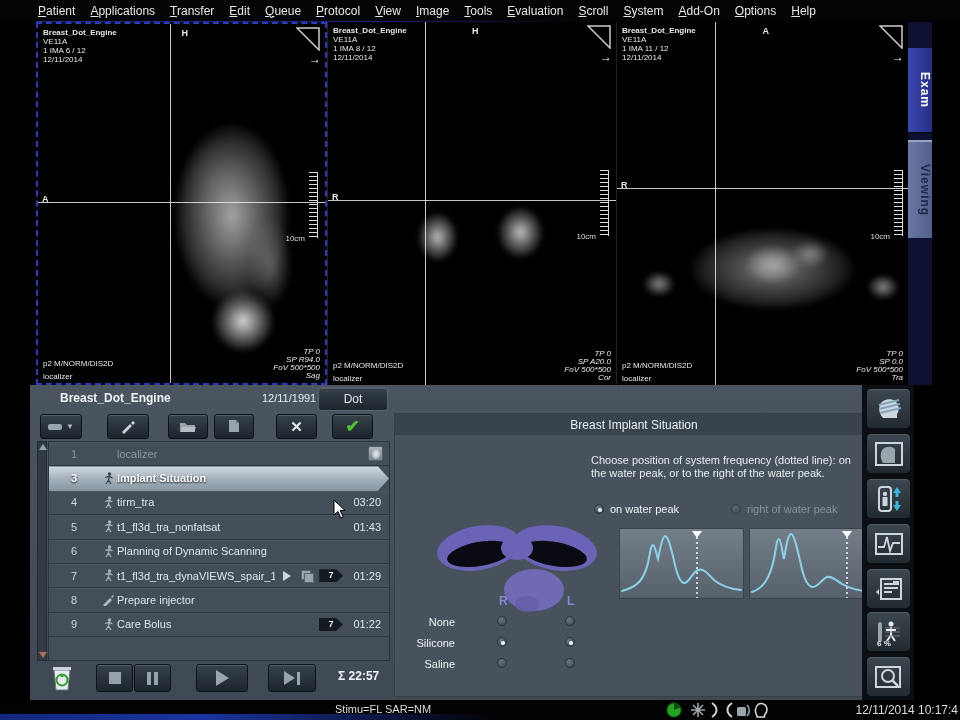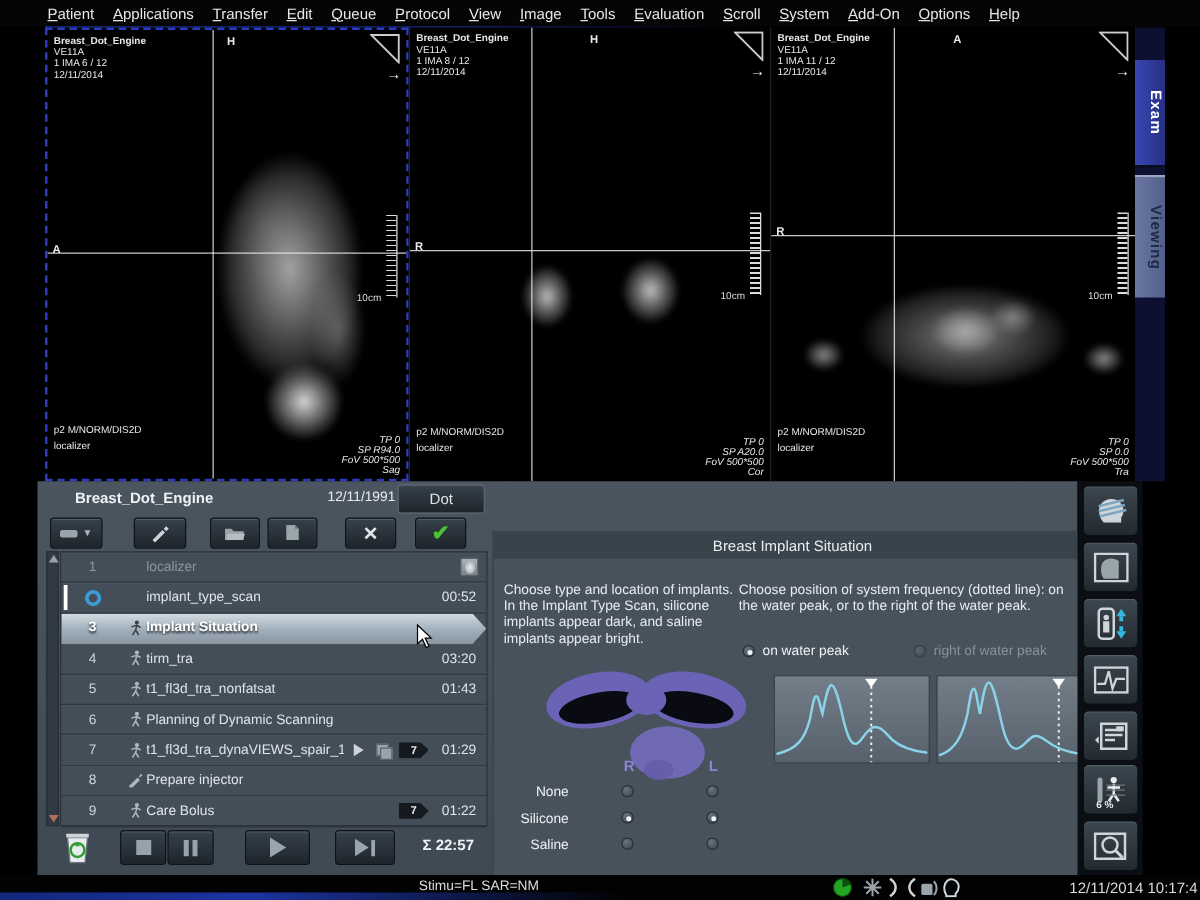--- a/index.html
+++ b/index.html
@@ -25,21 +25,21 @@
   .vp-orient-top { position:absolute; top:4px; left:50%; color:#e8e8e8; font-size:9px; font-weight:bold; }
   .vp-orient-side { position:absolute; left:4px; color:#e8e8e8; font-size:9px; font-weight:bold; }
   .vp-corner { position:absolute; top:3px; right:5px; }
   .vp-arrow { position:absolute; right:4px; top:28px; color:#f0f0f0; font-size:12px; font-weight:bold; }
   .xline { position:absolute; left:0; width:100%; height:1px; background:rgba(235,235,235,.85); }
   .yline { position:absolute; top:0; height:100%; width:1px; background:rgba(235,235,235,.85); }
   .ruler { position:absolute; width:8px; height:66px;
     background:repeating-linear-gradient(to bottom,#ddd 0 1px,rgba(0,0,0,0) 1px 4px); }
   .ruler::after { content:""; position:absolute; right:-1px; top:0; width:1px; height:100%; background:#ddd; }
   .scale-label { position:absolute; color:#ddd; font-size:8px; }
-  .vp-foot-l { position:absolute; left:5px; bottom:20px; color:#e8e8e8; font-size:8px; line-height:13px; }
+  .vp-foot-l { position:absolute; left:5px; bottom:0; color:#e8e8e8; font-size:8px; line-height:13px; }
   .vp-foot-r { position:absolute; right:5px; bottom:3px; color:#e8e8e8; font-size:8px; line-height:8px; text-align:right;font-style:italic; }
   .mri { position:absolute; filter:blur(2px); }
 
   
   .tabcol { position:absolute; left:908px; top:22px; width:24px; height:363px; background:#0d1030; }
   .vtab { position:absolute; left:0; width:24px; writing-mode:vertical-rl; text-align:center;
     font-weight:bold; font-size:12px; letter-spacing:1px; }
   .vtab.exam { top:26px; height:86px; color:#fff;
     background:linear-gradient(to right,#3a47b0,#262f86); border-bottom:2px solid #0a0c20; }
   .vtab.viewing { top:118px; height:98px; color:#20294a;
@@ -99,21 +99,21 @@
   .glyph-pause { display:flex; gap:3px; } .glyph-pause i { width:4px; height:13px; background:#98a2aa; }
   .glyph-play { width:0; height:0; border-top:8px solid transparent; border-bottom:8px solid transparent;
     border-left:13px solid #9aa4ac; }
   .glyph-next { display:flex; align-items:center; gap:2px; }
   .glyph-next .tri { width:0; height:0; border-top:7px solid transparent; border-bottom:7px solid transparent;
     border-left:11px solid #9aa4ac; }
   .glyph-next .bar { width:3px; height:13px; background:#9aa4ac; }
   .total-time { position:absolute; left:308px; top:284px; color:#f0f4f6; font-size:12px; font-weight:bold; }
 
   
-  .dialog { position:absolute; left:364px; top:40px; width:480px; height:284px;
+  .dialog { position:absolute; left:364px; top:28px; width:480px; height:284px;
     background:#47525d; border:1px solid #353f48; }
   .dialog-title { position:absolute; left:0; top:0; width:100%; height:21px; background:#39434c;
     color:#e9eef1; font-size:12px; display:flex; align-items:center; justify-content:center; }
   .para { position:absolute; color:#e9edf0; font-size:11px; line-height:13px; }
   .radio { width:10px; height:10px; border-radius:50%; border:1px solid #29323a;
     background:radial-gradient(circle at 35% 30%,#6a747e,#3a444d); position:relative; display:inline-block; }
   .radio.sel::after { content:""; position:absolute; left:2.5px; top:2.5px; width:4px; height:4px;
     border-radius:50%; background:#f2f6f8; }
   .freq-label { position:absolute; font-size:11px; color:#eef2f4; }
   .freq-label.off { color:#87919a; }
@@ -311,29 +311,20 @@
 
     <div class="list-wrap">
 
       <div class="row dim">
         <span class="num">1</span>
         <span class="icon-col"></span>
         <span class="nm">localizer</span>
         <span class="img-btn"></span>
       </div>
 
-      <div class="row">
-        <div class="scan-bar"></div>
-        <span class="num" style="display:flex;justify-content:center">
-          <span class="prog-circle"></span>
-          </span>
-        <span class="icon-col"></span>
-        <span class="nm">implant_type_scan</span>
-        <span class="tm">00:52</span>
-      </div>
 
       <div class="row sel">
         <span class="num">3</span>
         <span class="icon-col">
           <svg width="11" height="13" viewBox="0 0 11 13">
             <circle cx="6.5" cy="2" r="1.7" fill="#39434c"></circle>
             <path d="M2,5.5 L6.5,4.2 L9.5,6 M6.5,4.2 L5.5,8 L3,12 M5.5,8 L8,12" stroke="#39434c" stroke-width="1.2" fill="none"></path>
             </svg>
         </span>
         <span class="nm">Implant Situation</span>
@@ -439,21 +430,20 @@
       <span class="glyph-next">
           <span class="tri"></span>
           <span class="bar"></span>
         </span>
       </div>
     <div class="total-time">Σ 22:57</div>
 
     <div class="dialog">
       <div class="dialog-title">Breast Implant Situation</div>
 
-      <div class="para" style="left:8px;top:40px;width:184px">Choose type and location of implants. In the Implant Type Scan, silicone implants appear dark, and saline implants appear bright.</div>
       <div class="para" style="left:196px;top:40px;width:262px">Choose position of system frequency (dotted line): on the water peak, or to the right of the water peak.</div>
 
       <span class="radio sel" style="position:absolute;left:199px;top:90px"></span>
       <span class="freq-label" style="left:215px;top:89px">on water peak</span>
       <span class="radio" style="position:absolute;left:336px;top:90px;opacity:.55"></span>
       <span class="freq-label off" style="left:352px;top:89px">right of water peak</span>
 
       <svg style="position:absolute;left:36px;top:104px" width="172" height="96" viewBox="0 0 172 96">
         <g transform="rotate(-10 48 32)">
           <ellipse cx="48" cy="30" rx="42" ry="22" fill="#6b63b5"></ellipse>

